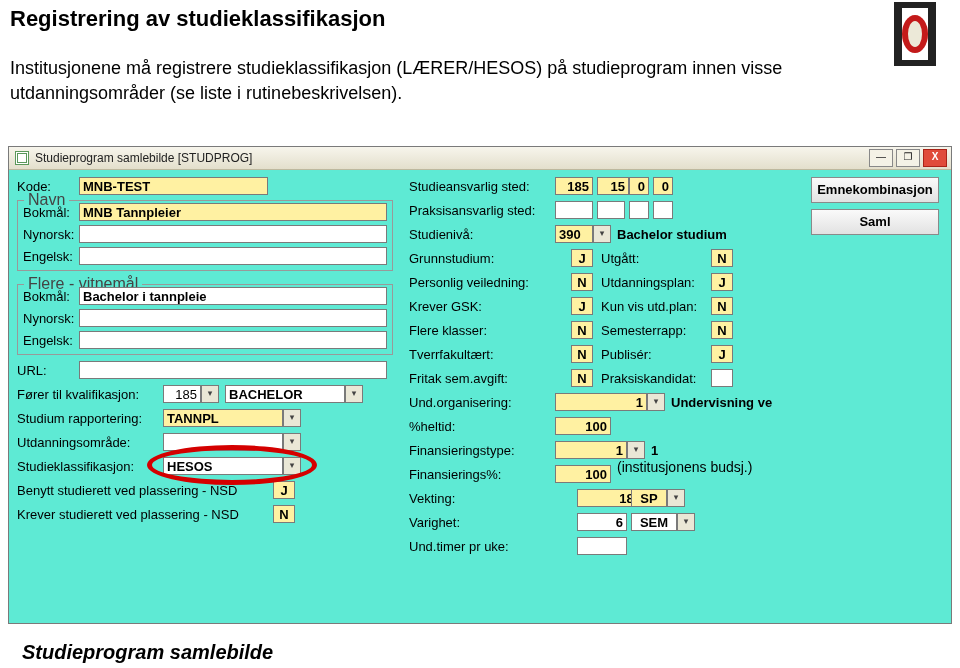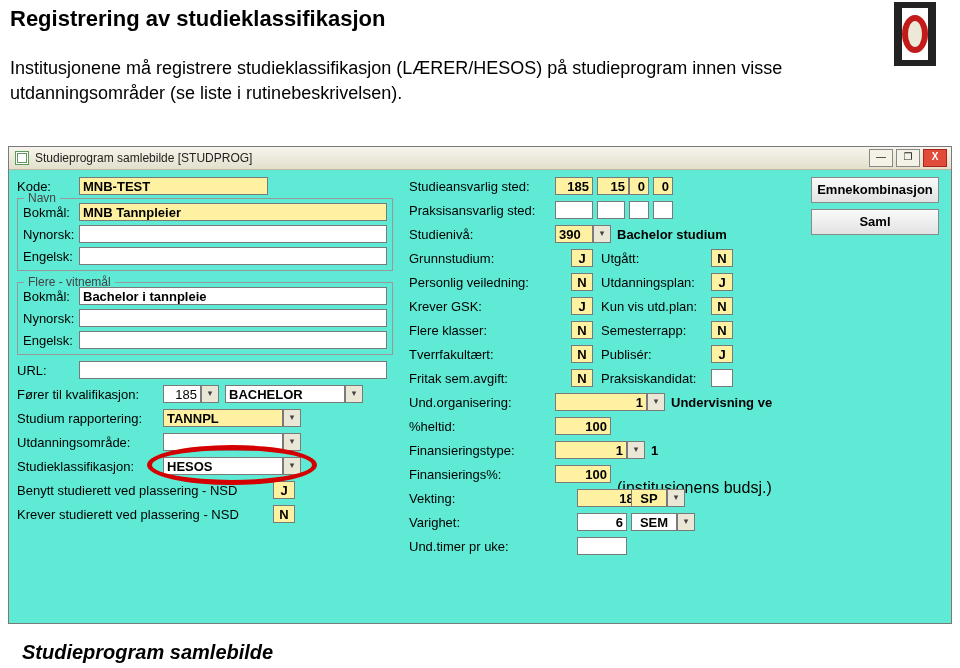--- a/index.html
+++ b/index.html
@@ -97,21 +97,21 @@
   }
   .dd:after{content:"▾";color:#444;}
   
   fieldset.grp {
     position:absolute;
     border:1px solid #999;
     margin:0; padding:0;
     box-sizing:border-box;
     font-size:13px;
   }
-  fieldset.grp legend { font-size:12px; color:#444; padding:0 4px; margin-left:6px;}
+  fieldset.grp legend { font-size:16px; color:#444; padding:0 4px; margin-left:6px;}
 
   .side-btn {
     position:absolute;
     right:4px;
     width:128px;
     height:26px;
     border:1px solid #8a8a8a;
     background:linear-gradient(#fafafa,#e2e2e2);
     font-size:13px;
     font-weight:bold;
@@ -266,21 +266,21 @@
     <span class="lbl" style="top:240px;left:392px">%heltid:</span>
     <div class="inp y" style="top:238px;left:538px;width:56px;text-align:right;font-weight:bold">100</div>
 
     <span class="lbl" style="top:264px;left:392px">Finansieringstype:</span>
     <div class="inp y" style="top:262px;left:538px;width:72px;text-align:right;font-weight:bold">1</div>
     <div class="dd" style="top:262px;left:610px"></div>
     <span class="bold-txt" style="top:264px;left:634px">1</span>
 
     <span class="lbl" style="top:288px;left:392px">Finansierings%:</span>
     <div class="inp y" style="top:286px;left:538px;width:56px;text-align:right;font-weight:bold">100</div>
-    <span class="lbl" style="top:300px;left:600px;font-size:16px">(institusjonens budsj.)</span>
+    <span class="lbl" style="top:280px;left:600px;font-size:14px">(institusjonens budsj.)</span>
 
     <span class="lbl" style="top:312px;left:392px">Vekting:</span>
     <div class="inp y" style="top:310px;left:560px;width:68px;text-align:right;font-weight:bold">180</div>
     <div class="inp y" style="top:310px;left:614px;width:36px;text-align:center;font-weight:bold">SP</div>
     <div class="dd" style="top:310px;left:650px"></div>
 
     <span class="lbl" style="top:336px;left:392px">Varighet:</span>
     <div class="inp" style="top:334px;left:560px;width:50px;text-align:right;font-weight:bold">6</div>
     <div class="inp" style="top:334px;left:614px;width:46px;text-align:center;font-weight:bold">SEM</div>
     <div class="dd" style="top:334px;left:660px"></div>

